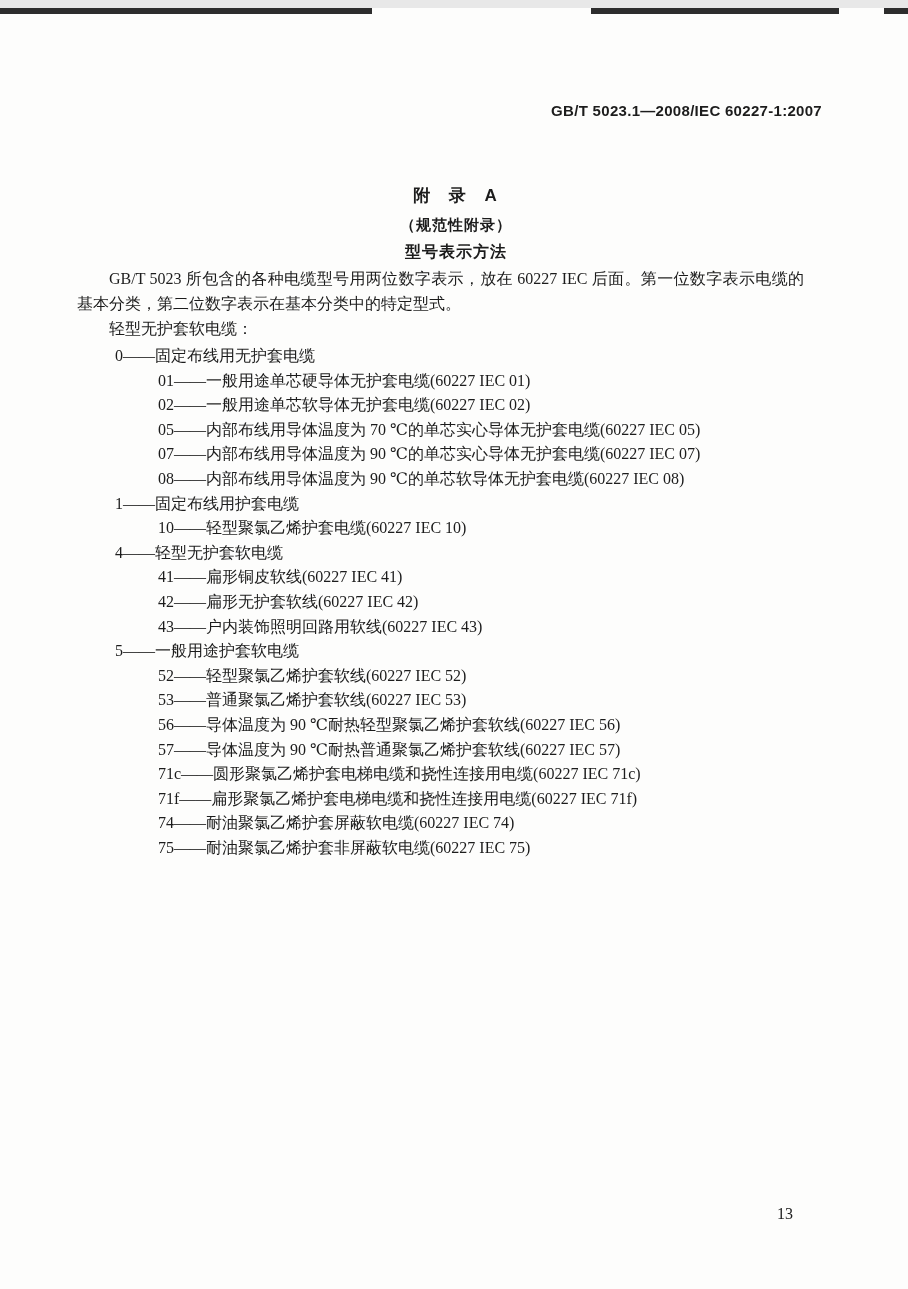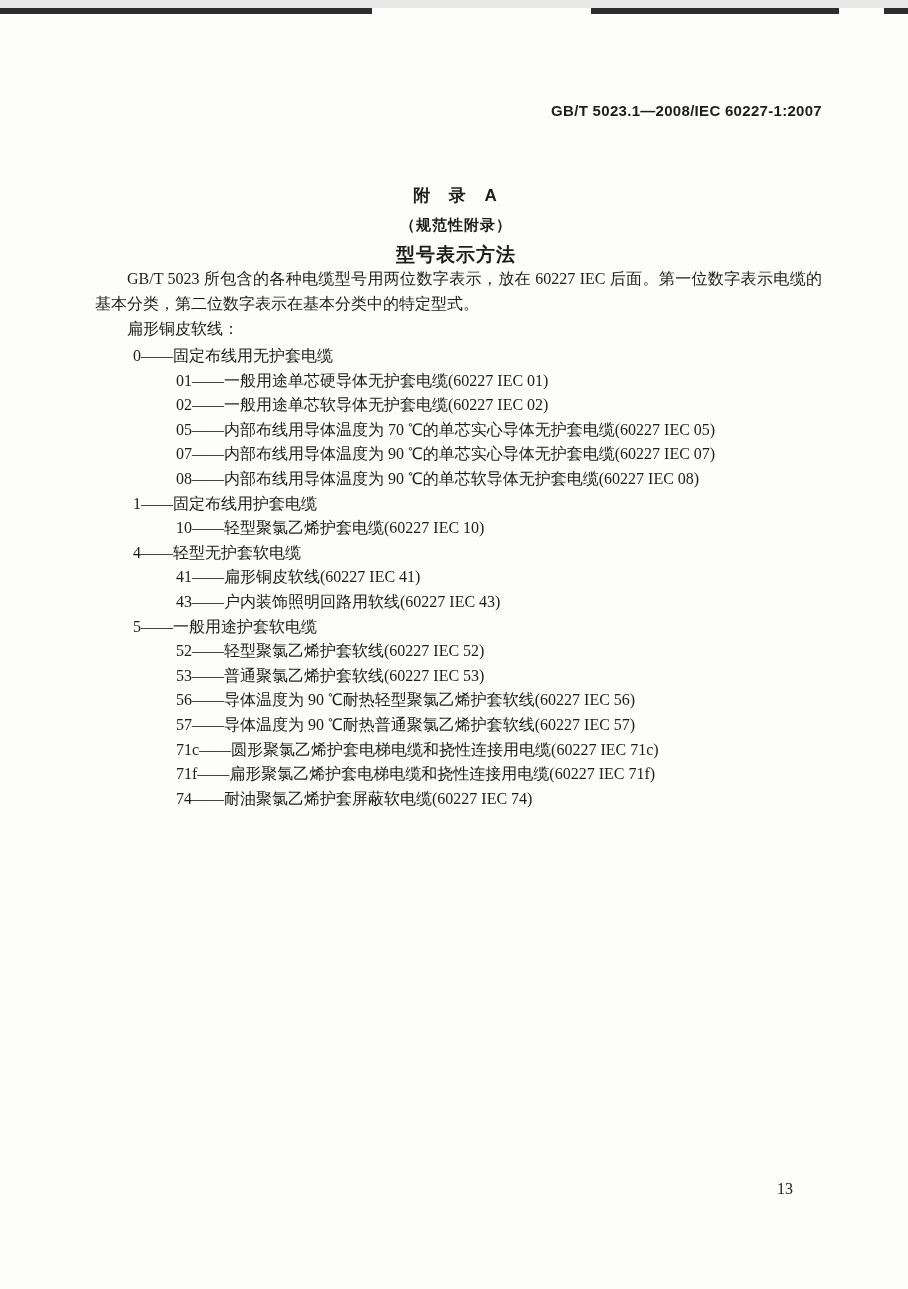--- a/index.html
+++ b/index.html
@@ -58,60 +58,59 @@
     font-size: 17px;
     word-spacing: 10px;
     letter-spacing: 2px;
   }
   .appendix-note {
     font-size: 15px;
     margin-top: 9px;
     letter-spacing: 1px;
   }
   .appendix-title {
-    font-size: 19px;
+    font-size: 16px;
     margin-top: 7px;
     letter-spacing: 1px;
     font-family: Liberation Mono, monospace;
   }
 
   
   .content {
     position: absolute;
     top: 258px;
-    left: 95px;
+    left: 77px;
     width: 727px;
     font-size: 16px;
   }
   .para {
     margin: 0;
     text-indent: 2em;
     line-height: 25px;
     text-align: justify;
   }
   .lead {
     margin: 0;
     text-indent: 2em;
     line-height: 25px;
   }
   .type-list {
     margin-top: 3px;
-    font-family: Liberation Serif, serif;
   }
   .list-item {
     line-height: 24.6px;
     white-space: nowrap;
   }
   .indent-0 { padding-left: 38px; }
   .indent-1 { padding-left: 81px; }
 
   
   .page-number {
     position: absolute;
-    top: 1172px;
+    top: 1197px;
     left: 768px;
     width: 34px;
     text-align: center;
     font-size: 16px;
   }
 </style>
 </head>
 <body>
 
 <div class="page">
@@ -126,39 +125,41 @@
   <div class="doc-header">GB/T 5023.1—2008/IEC 60227-1:2007</div>
 
   <div class="title-block">
     <div class="appendix-label">附 录 A</div>
     <div class="appendix-note">（规范性附录）</div>
     <div class="appendix-title">型号表示方法</div>
   </div>
 
   <div class="content">
     <p class="para">GB/T 5023 所包含的各种电缆型号用两位数字表示，放在 60227 IEC 后面。第一位数字表示电缆的基本分类，第二位数字表示在基本分类中的特定型式。</p>
-    <p class="lead">扁形铜皮软线：</p>
+    <p class="lead">轻型无护套软电缆：</p>
     <div class="type-list" id="type-list">
         <div class="list-item indent-0">0——固定布线用无护套电缆</div>
         <div class="list-item indent-1">01——一般用途单芯硬导体无护套电缆(60227 IEC 01)</div>
         <div class="list-item indent-1">02——一般用途单芯软导体无护套电缆(60227 IEC 02)</div>
         <div class="list-item indent-1">05——内部布线用导体温度为 70 ℃的单芯实心导体无护套电缆(60227 IEC 05)</div>
         <div class="list-item indent-1">07——内部布线用导体温度为 90 ℃的单芯实心导体无护套电缆(60227 IEC 07)</div>
         <div class="list-item indent-1">08——内部布线用导体温度为 90 ℃的单芯软导体无护套电缆(60227 IEC 08)</div>
         <div class="list-item indent-0">1——固定布线用护套电缆</div>
         <div class="list-item indent-1">10——轻型聚氯乙烯护套电缆(60227 IEC 10)</div>
         <div class="list-item indent-0">4——轻型无护套软电缆</div>
         <div class="list-item indent-1">41——扁形铜皮软线(60227 IEC 41)</div>
+        <div class="list-item indent-1">42——扁形无护套软线(60227 IEC 42)</div>
         <div class="list-item indent-1">43——户内装饰照明回路用软线(60227 IEC 43)</div>
         <div class="list-item indent-0">5——一般用途护套软电缆</div>
         <div class="list-item indent-1">52——轻型聚氯乙烯护套软线(60227 IEC 52)</div>
         <div class="list-item indent-1">53——普通聚氯乙烯护套软线(60227 IEC 53)</div>
         <div class="list-item indent-1">56——导体温度为 90 ℃耐热轻型聚氯乙烯护套软线(60227 IEC 56)</div>
         <div class="list-item indent-1">57——导体温度为 90 ℃耐热普通聚氯乙烯护套软线(60227 IEC 57)</div>
         <div class="list-item indent-1">71c——圆形聚氯乙烯护套电梯电缆和挠性连接用电缆(60227 IEC 71c)</div>
         <div class="list-item indent-1">71f——扁形聚氯乙烯护套电梯电缆和挠性连接用电缆(60227 IEC 71f)</div>
         <div class="list-item indent-1">74——耐油聚氯乙烯护套屏蔽软电缆(60227 IEC 74)</div>
+        <div class="list-item indent-1">75——耐油聚氯乙烯护套非屏蔽软电缆(60227 IEC 75)</div>
       </div>
   </div>
 
   <div class="page-number">13</div>
 
 </div>
 
 </body></html>

